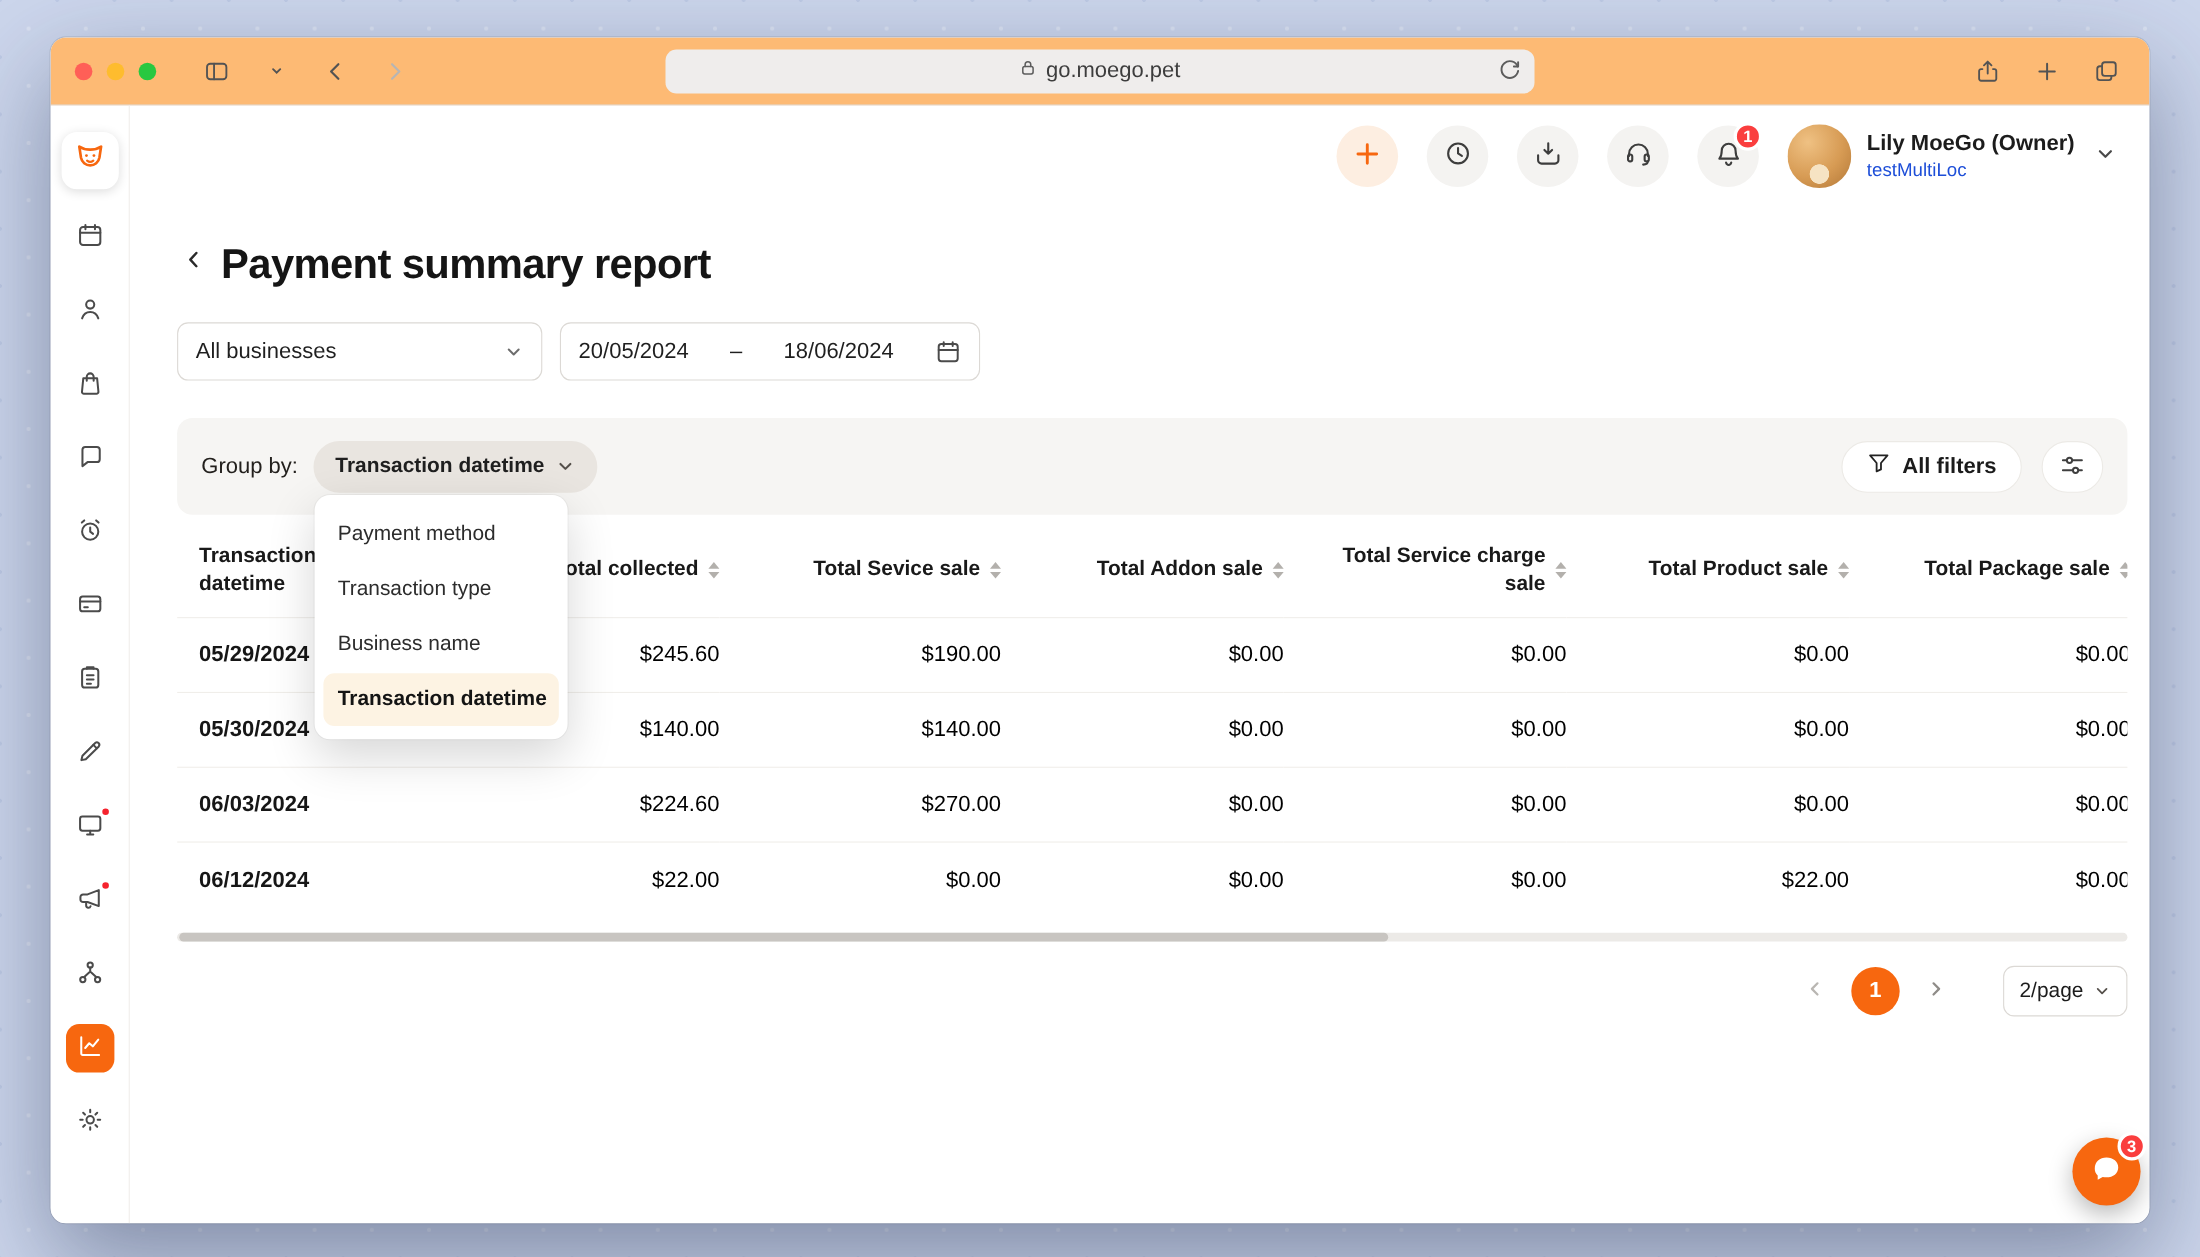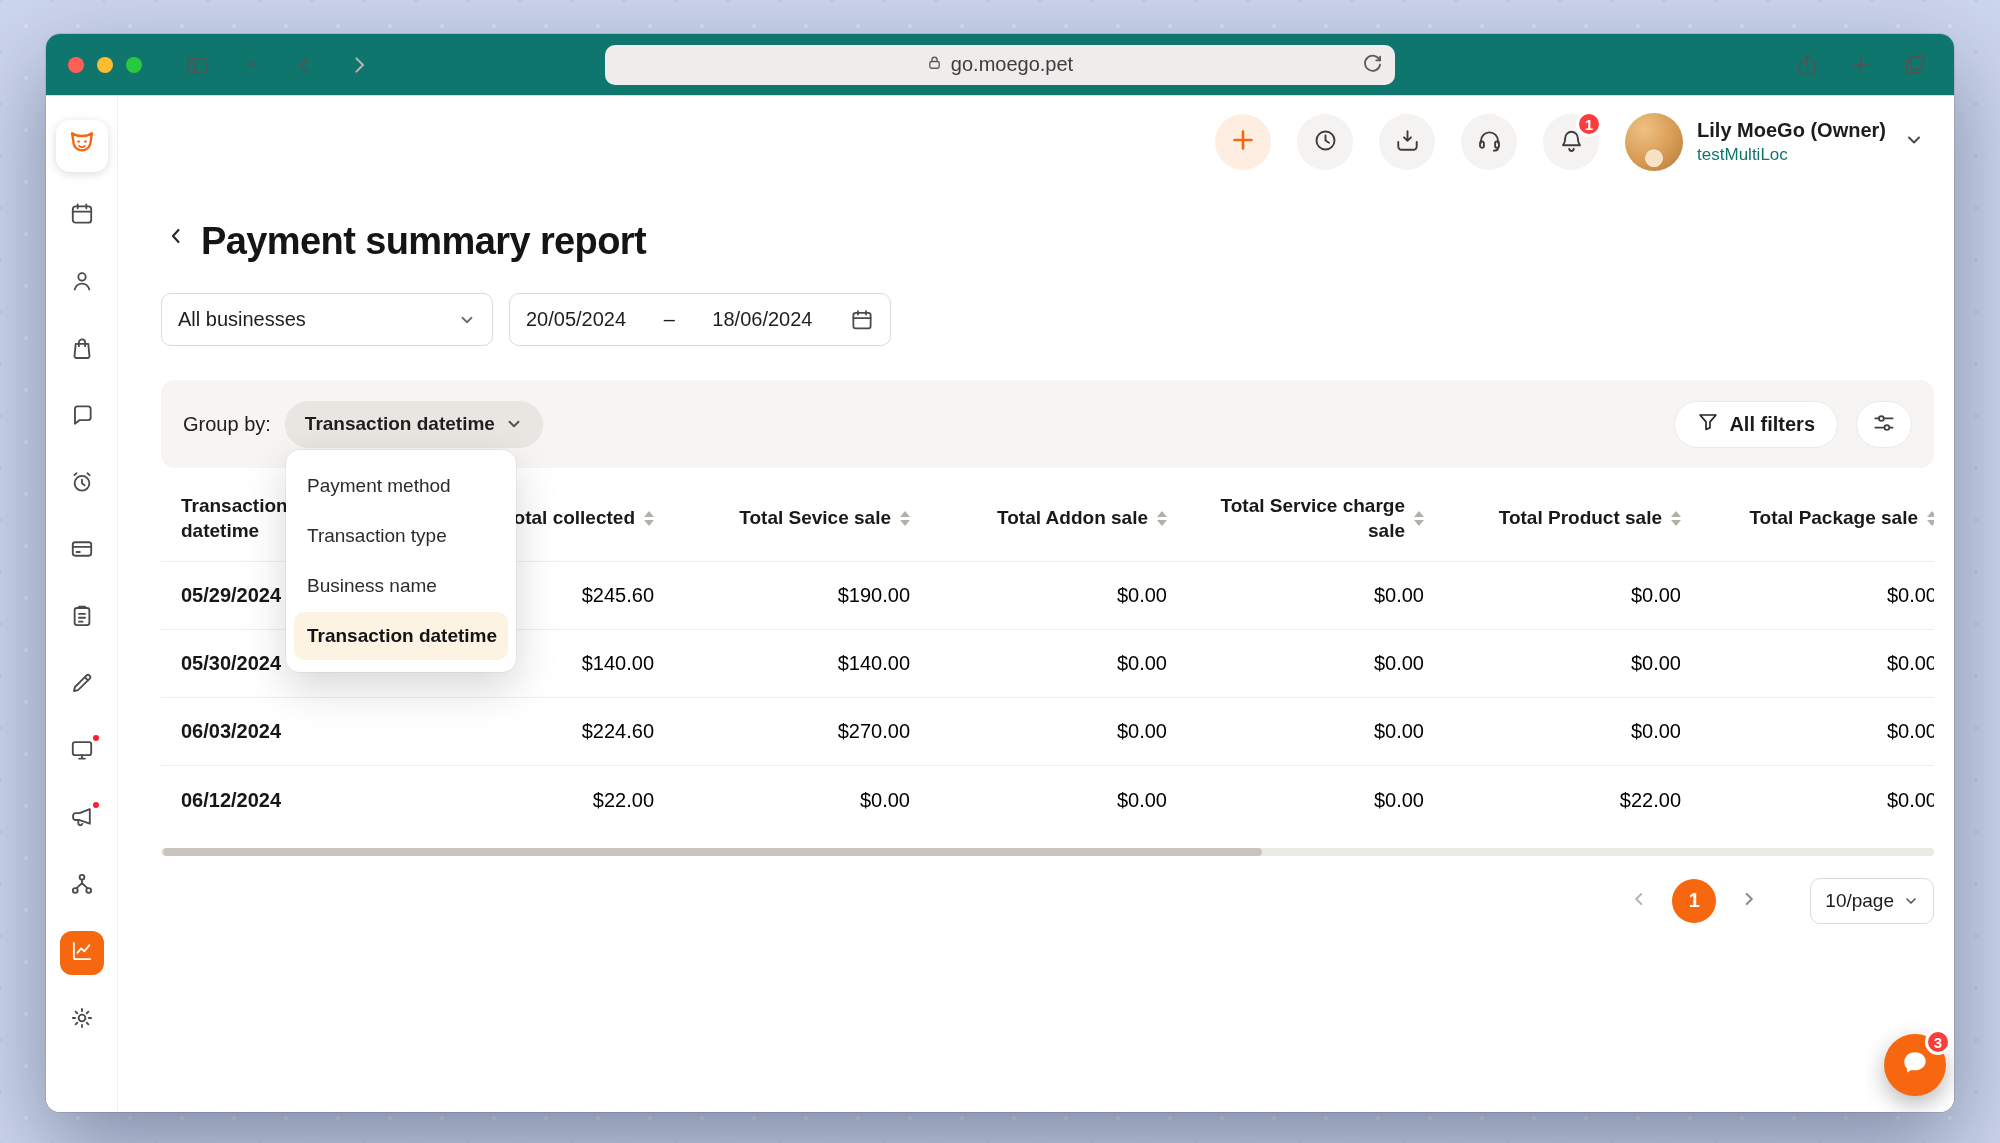--- a/index.html
+++ b/index.html
@@ -19,21 +19,21 @@
     background-position:0 0,26px 26px;
   }
   
   .window{
     position:absolute;left:46px;top:34px;width:1908px;height:1078px;
     background:#fff;border-radius:14px;overflow:hidden;
     box-shadow:0 34px 90px rgba(25,35,70,.42), 0 0 0 1px rgba(0,0,0,.10);
     display:flex;flex-direction:column;
   }
   .toolbar{
-    height:62px;flex:0 0 auto;background:#0f766e;border-bottom:1px solid #dddbd9;
+    height:62px;flex:0 0 auto;background:#fdba74;border-bottom:1px solid #dddbd9;
     display:flex;align-items:center;padding:12px 22px;
   }
   .tb-zone{flex:1;display:flex;align-items:center;gap:20px}
   .tb-zone.right{justify-content:flex-end}
   .traffic{display:flex;gap:13px;margin-right:18px}
   .light{width:16px;height:16px;border-radius:50%}
   .light.red{background:#ff5f57}.light.yellow{background:#febc2e}.light.green{background:#28c840}
   .tb-btn{width:34px;height:34px;border-radius:7px;display:flex;align-items:center;justify-content:center;color:#535353;background:transparent;border:none;cursor:pointer}
   .tb-btn.dim{color:#b7b5b3}
   .tb-btn svg{display:block}
@@ -54,21 +54,21 @@
   .app-header{height:92px;flex:0 0 auto;display:flex;align-items:center;justify-content:flex-end;gap:26px;padding-right:30px}
   .hicon{width:56px;height:56px;border-radius:50%;background:#f4f3f1;display:flex;align-items:center;justify-content:center;position:relative;color:#3d3d3d;cursor:pointer}
   .hicon.plus{background:#fdeee1;color:#F7670F}
   .badge{position:absolute;top:-3px;right:-3px;min-width:26px;height:26px;padding:0 6px;border-radius:13px;background:#fa3e3e;color:#fff;font-size:15px;font-weight:700;display:flex;align-items:center;justify-content:center;border:3px solid #fff}
   .user{display:flex;align-items:center;gap:14px;cursor:pointer}
   .avatar{width:58px;height:58px;border-radius:50%;
     background:
       radial-gradient(circle at 50% 78%, #f6e3c3 0 16%, transparent 17%),
       radial-gradient(circle at 32% 28%, #efc183, #d79b54 55%, #b27737);}
   .user-meta .name{font-size:20px;font-weight:700;color:#1c1c1c}
-  .user-meta .org{font-size:17px;color:#0f766e;margin-top:3px}
+  .user-meta .org{font-size:17px;color:#1d4ed8;margin-top:3px}
   .user .chev{color:#4a4a4a;margin-left:4px}
   
   .content{flex:1;padding:26px 20px 0 43px;min-width:0}
   .title-row{display:flex;gap:10px;margin-top:6px}
   .back-btn{width:30px;height:34px;display:flex;align-items:center;justify-content:center;color:#2a2a2a;cursor:pointer;background:none;border:none}
   h1.page-title{font-size:38px;font-weight:700;color:#151515;letter-spacing:-.6px}
   .filter-row{display:flex;gap:16px;margin-top:30px}
   .select{height:53px;background:#fff;border:1px solid #dcd9d5;border-radius:10px;display:flex;align-items:center;justify-content:space-between;padding:0 16px;font-size:20px;color:#1f1f1f;cursor:pointer}
   .select.business{width:332px}
   .select.dates{width:382px}
@@ -528,21 +528,21 @@
                     <path d="M10 3.5L5.5 8 10 12.5"></path>
                   </svg></span>
             </button>
             <div class="page-num">1</div>
             <button class="pg-chev next">
               <span><svg viewBox="0 0 16 16" width="18" height="18" fill="none" stroke="currentColor" stroke-width="1.8" stroke-linecap="round" stroke-linejoin="round">
                     <path d="M6 3.5L10.5 8 6 12.5"></path>
                   </svg></span>
             </button>
             <div class="page-size">
-              <span>10/page</span>
+              <span>2/page</span>
               <span class="chev">
                   <svg viewBox="0 0 16 16" width="16" height="16" fill="none" stroke="currentColor" stroke-width="1.6" stroke-linecap="round" stroke-linejoin="round">
                     <path d="M4 6l4 4 4-4"></path>
                   </svg>
                 </span>
             </div>
           </div>
 
         </div>
       </div>

